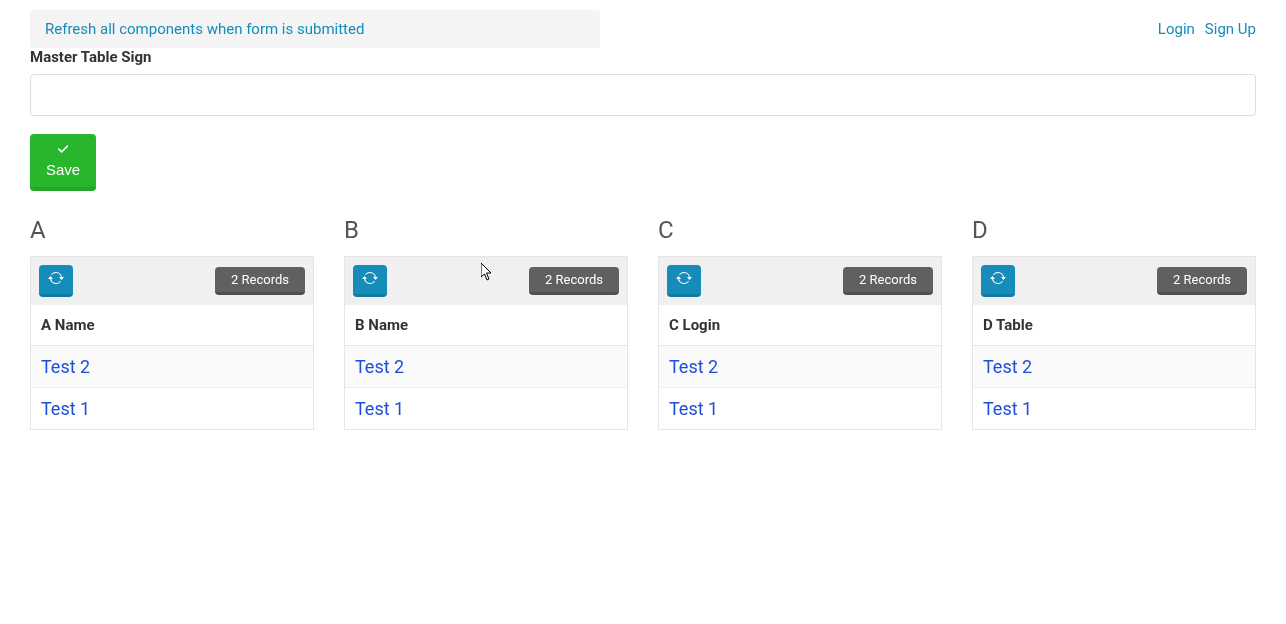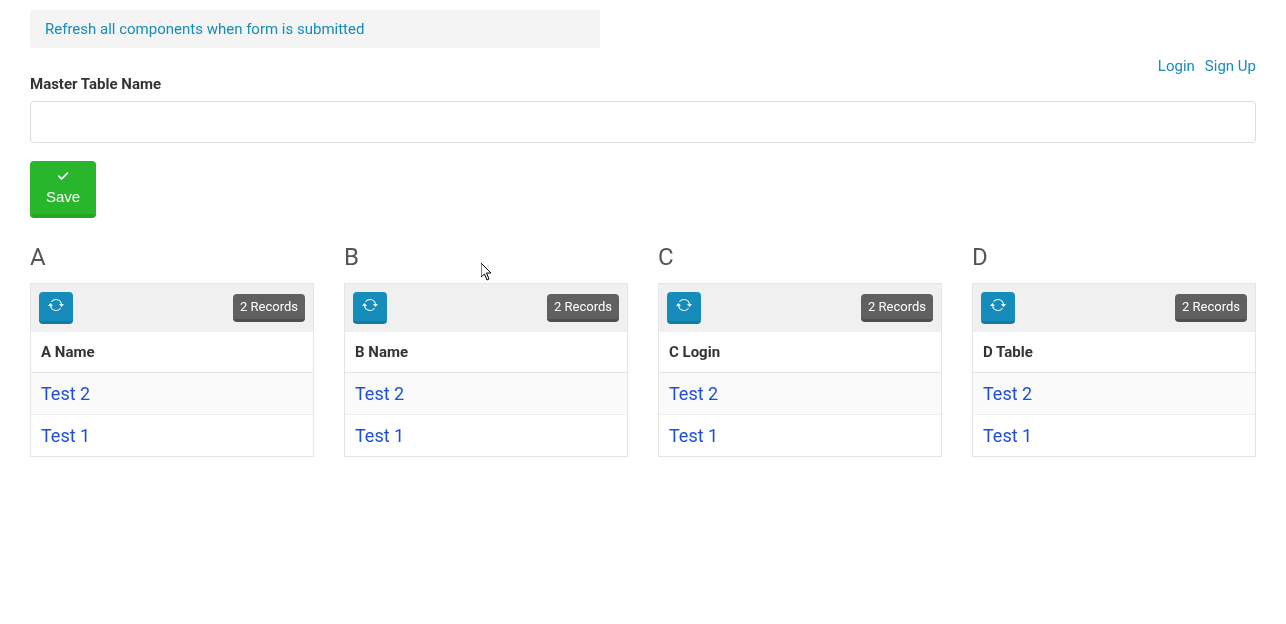--- a/index.html
+++ b/index.html
@@ -38,21 +38,20 @@
     }
     .auth-links {
       display: flex;
       gap: 10px;
       padding-top: 10px;
     }
     .auth-links a {
       color: #158cba;
       text-decoration: none;
       font-size: 15px;
-      margin-top: 37px;
     }
     .page-title {
       font-size: 28px;
       font-weight: 400;
       color: #555;
       margin-top: 38px;
       margin-bottom: 15px;
     }
     .form-label {
       font-weight: 700;
@@ -134,21 +133,21 @@
     }
     .refresh-btn svg {
       width: 16px;
       height: 16px;
       fill: #fff;
     }
     .records-badge {
       background: #606060;
       border-bottom: 3px solid #4f4f4f;
       color: #fff;
-      padding: 5px 7px;
+      padding: 5px 16px;
       border-radius: 4px;
       font-size: 13px;
     }
     .table {
       width: 100%;
       border-collapse: collapse;
     }
     .table th {
       text-align: left;
       font-weight: 700;
@@ -194,21 +193,21 @@
     <div class="alert-banner">
       <a href="#">Refresh all components when form is submitted</a>
     </div>
     <div class="auth-links">
       <a href="#">Login</a>
       <a href="#">Sign Up</a>
     </div>
   </div>
 
 
-  <label class="form-label">Master Table Name</label>
+  <label class="form-label">Master Table Sign</label>
   <input type="text" class="text-input" value="" style="">
 
   <button class="save-button">
     <span class="check-icon">
       <svg viewBox="0 0 16 16">
           <path d="M13.485 1.929a1 1 0 0 1 0 1.414L6.414 10.414a1 1 0 0 1-1.414 0L1.515 6.929a1 1 0 1 1 1.414-1.414L5.707 8.293l6.364-6.364a1 1 0 0 1 1.414 0z"></path>
         </svg>
     </span>
     <span>Save</span>
   </button>

